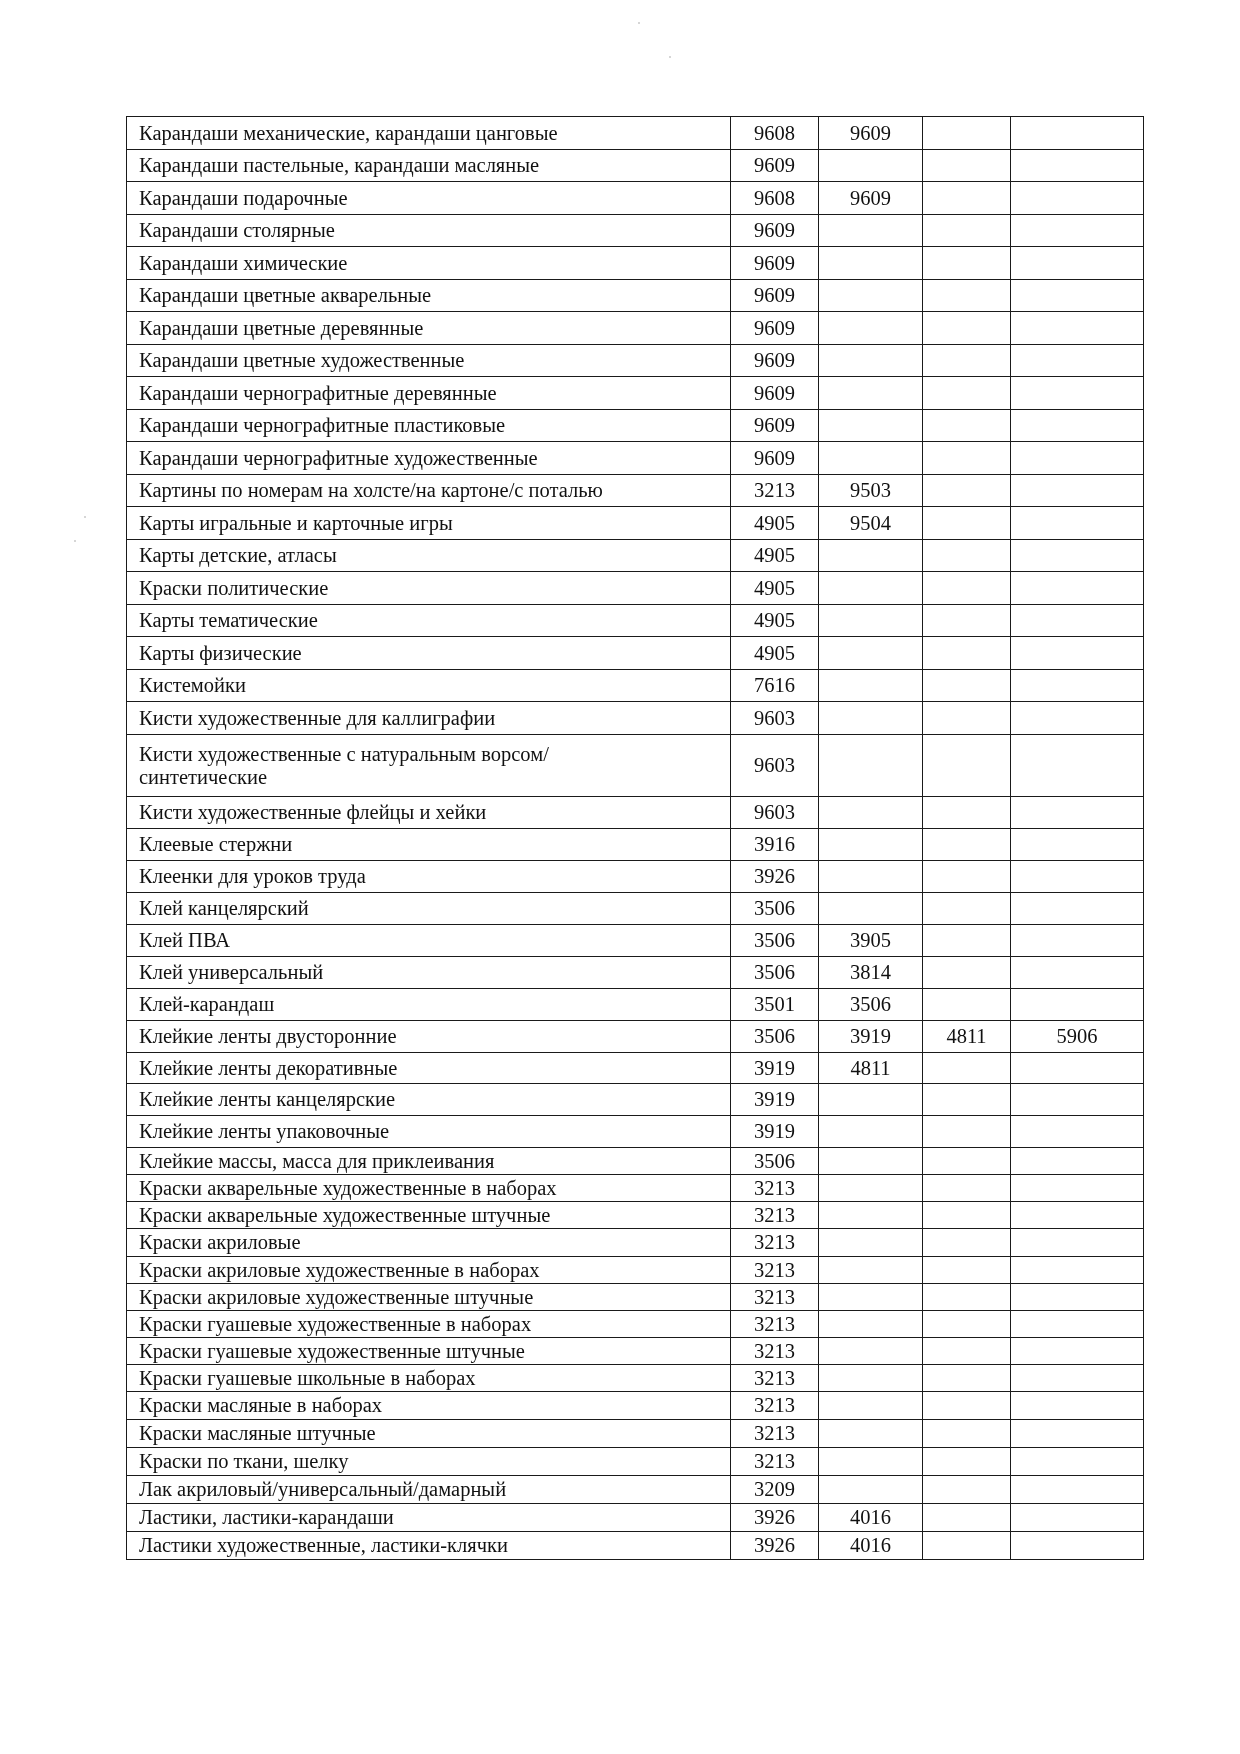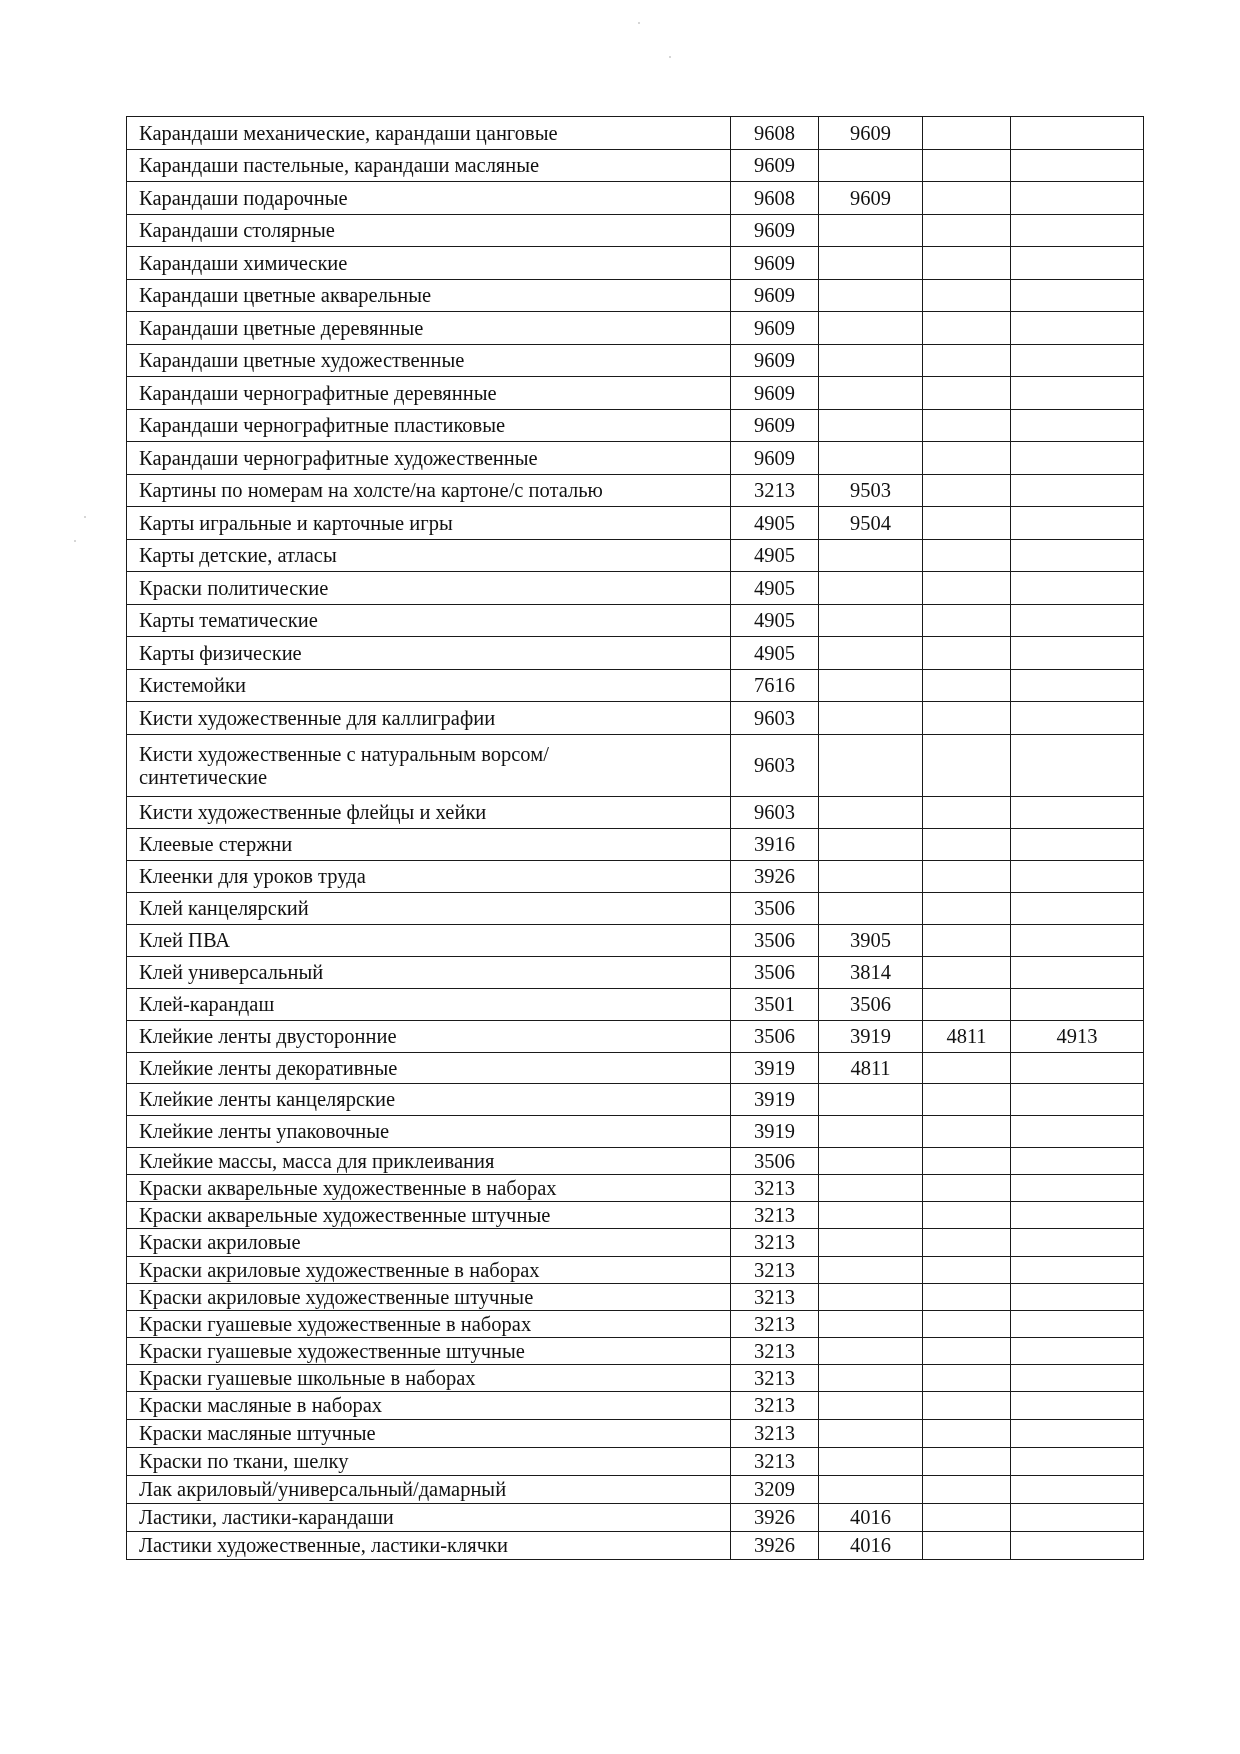--- a/index.html
+++ b/index.html
@@ -237,21 +237,21 @@
           <td class="code">3501</td>
           <td class="code">3506</td>
           <td class="code"></td>
           <td class="code"></td>
         </tr>
         <tr style="height: 32px;">
           <td class="name">Клейкие ленты двусторонние</td>
           <td class="code">3506</td>
           <td class="code">3919</td>
           <td class="code">4811</td>
-          <td class="code">4913</td>
+          <td class="code">5906</td>
         </tr>
         <tr style="height: 31px;">
           <td class="name">Клейкие ленты декоративные</td>
           <td class="code">3919</td>
           <td class="code">4811</td>
           <td class="code"></td>
           <td class="code"></td>
         </tr>
         <tr style="height: 32px;">
           <td class="name">Клейкие ленты канцелярские</td>

